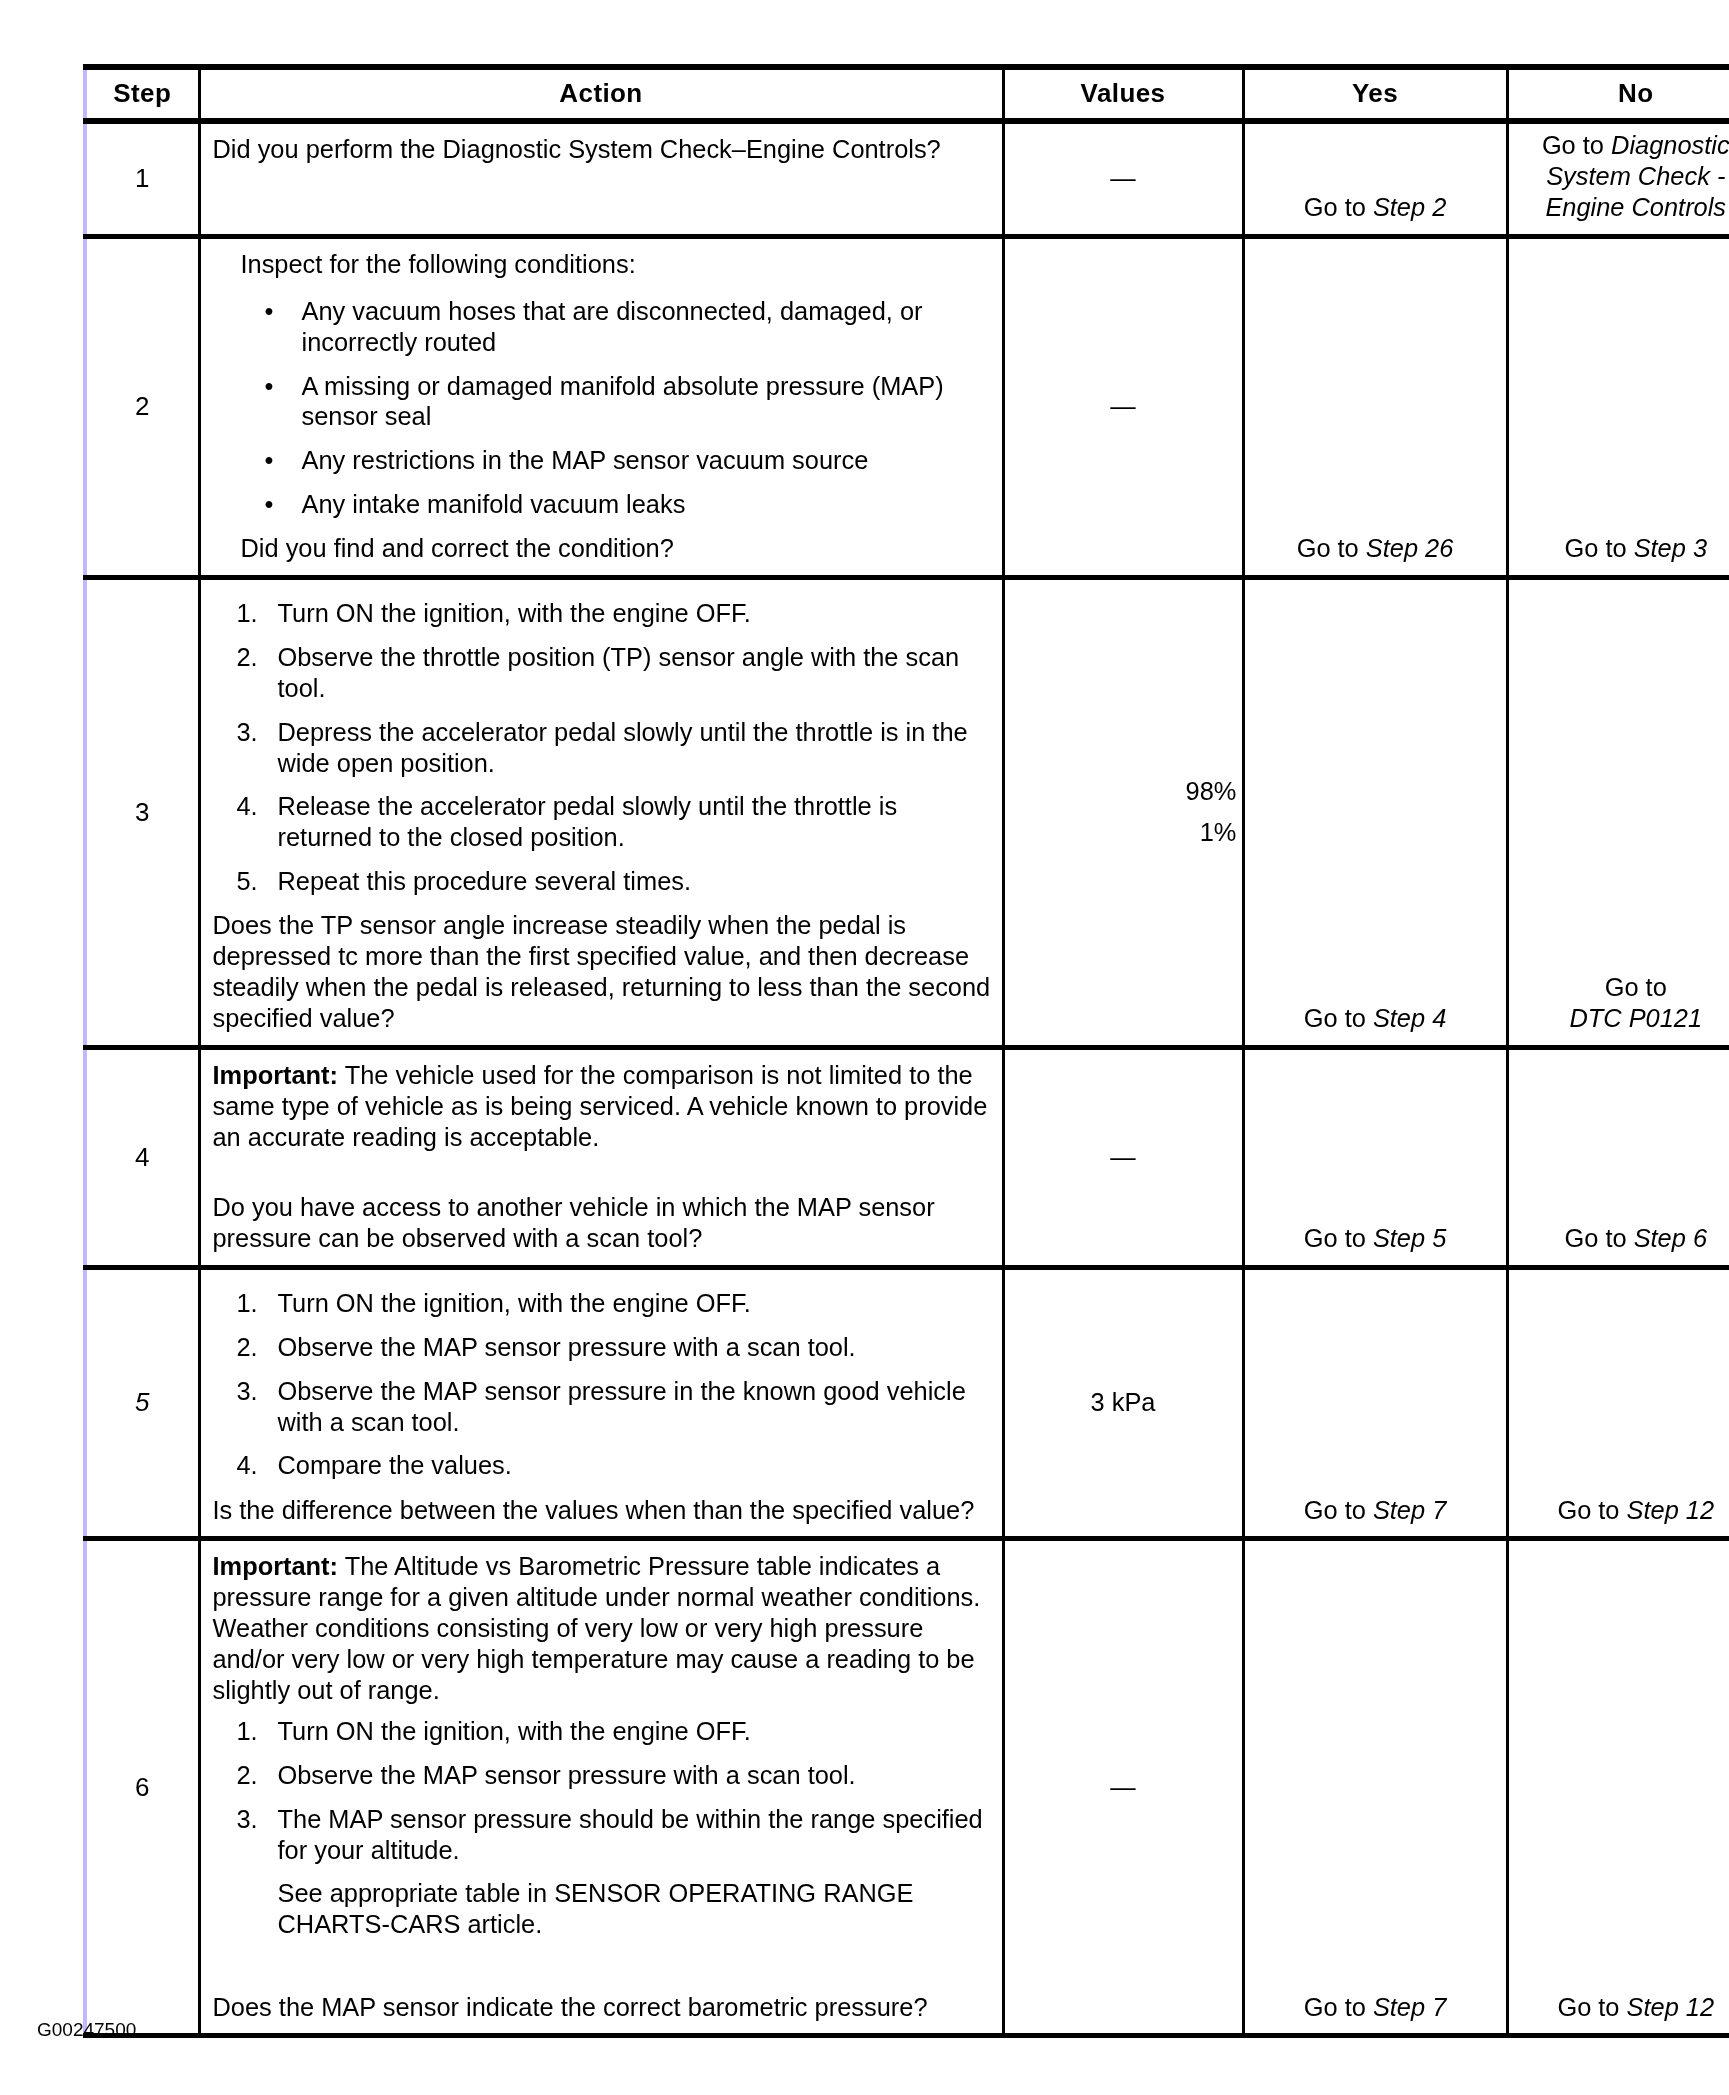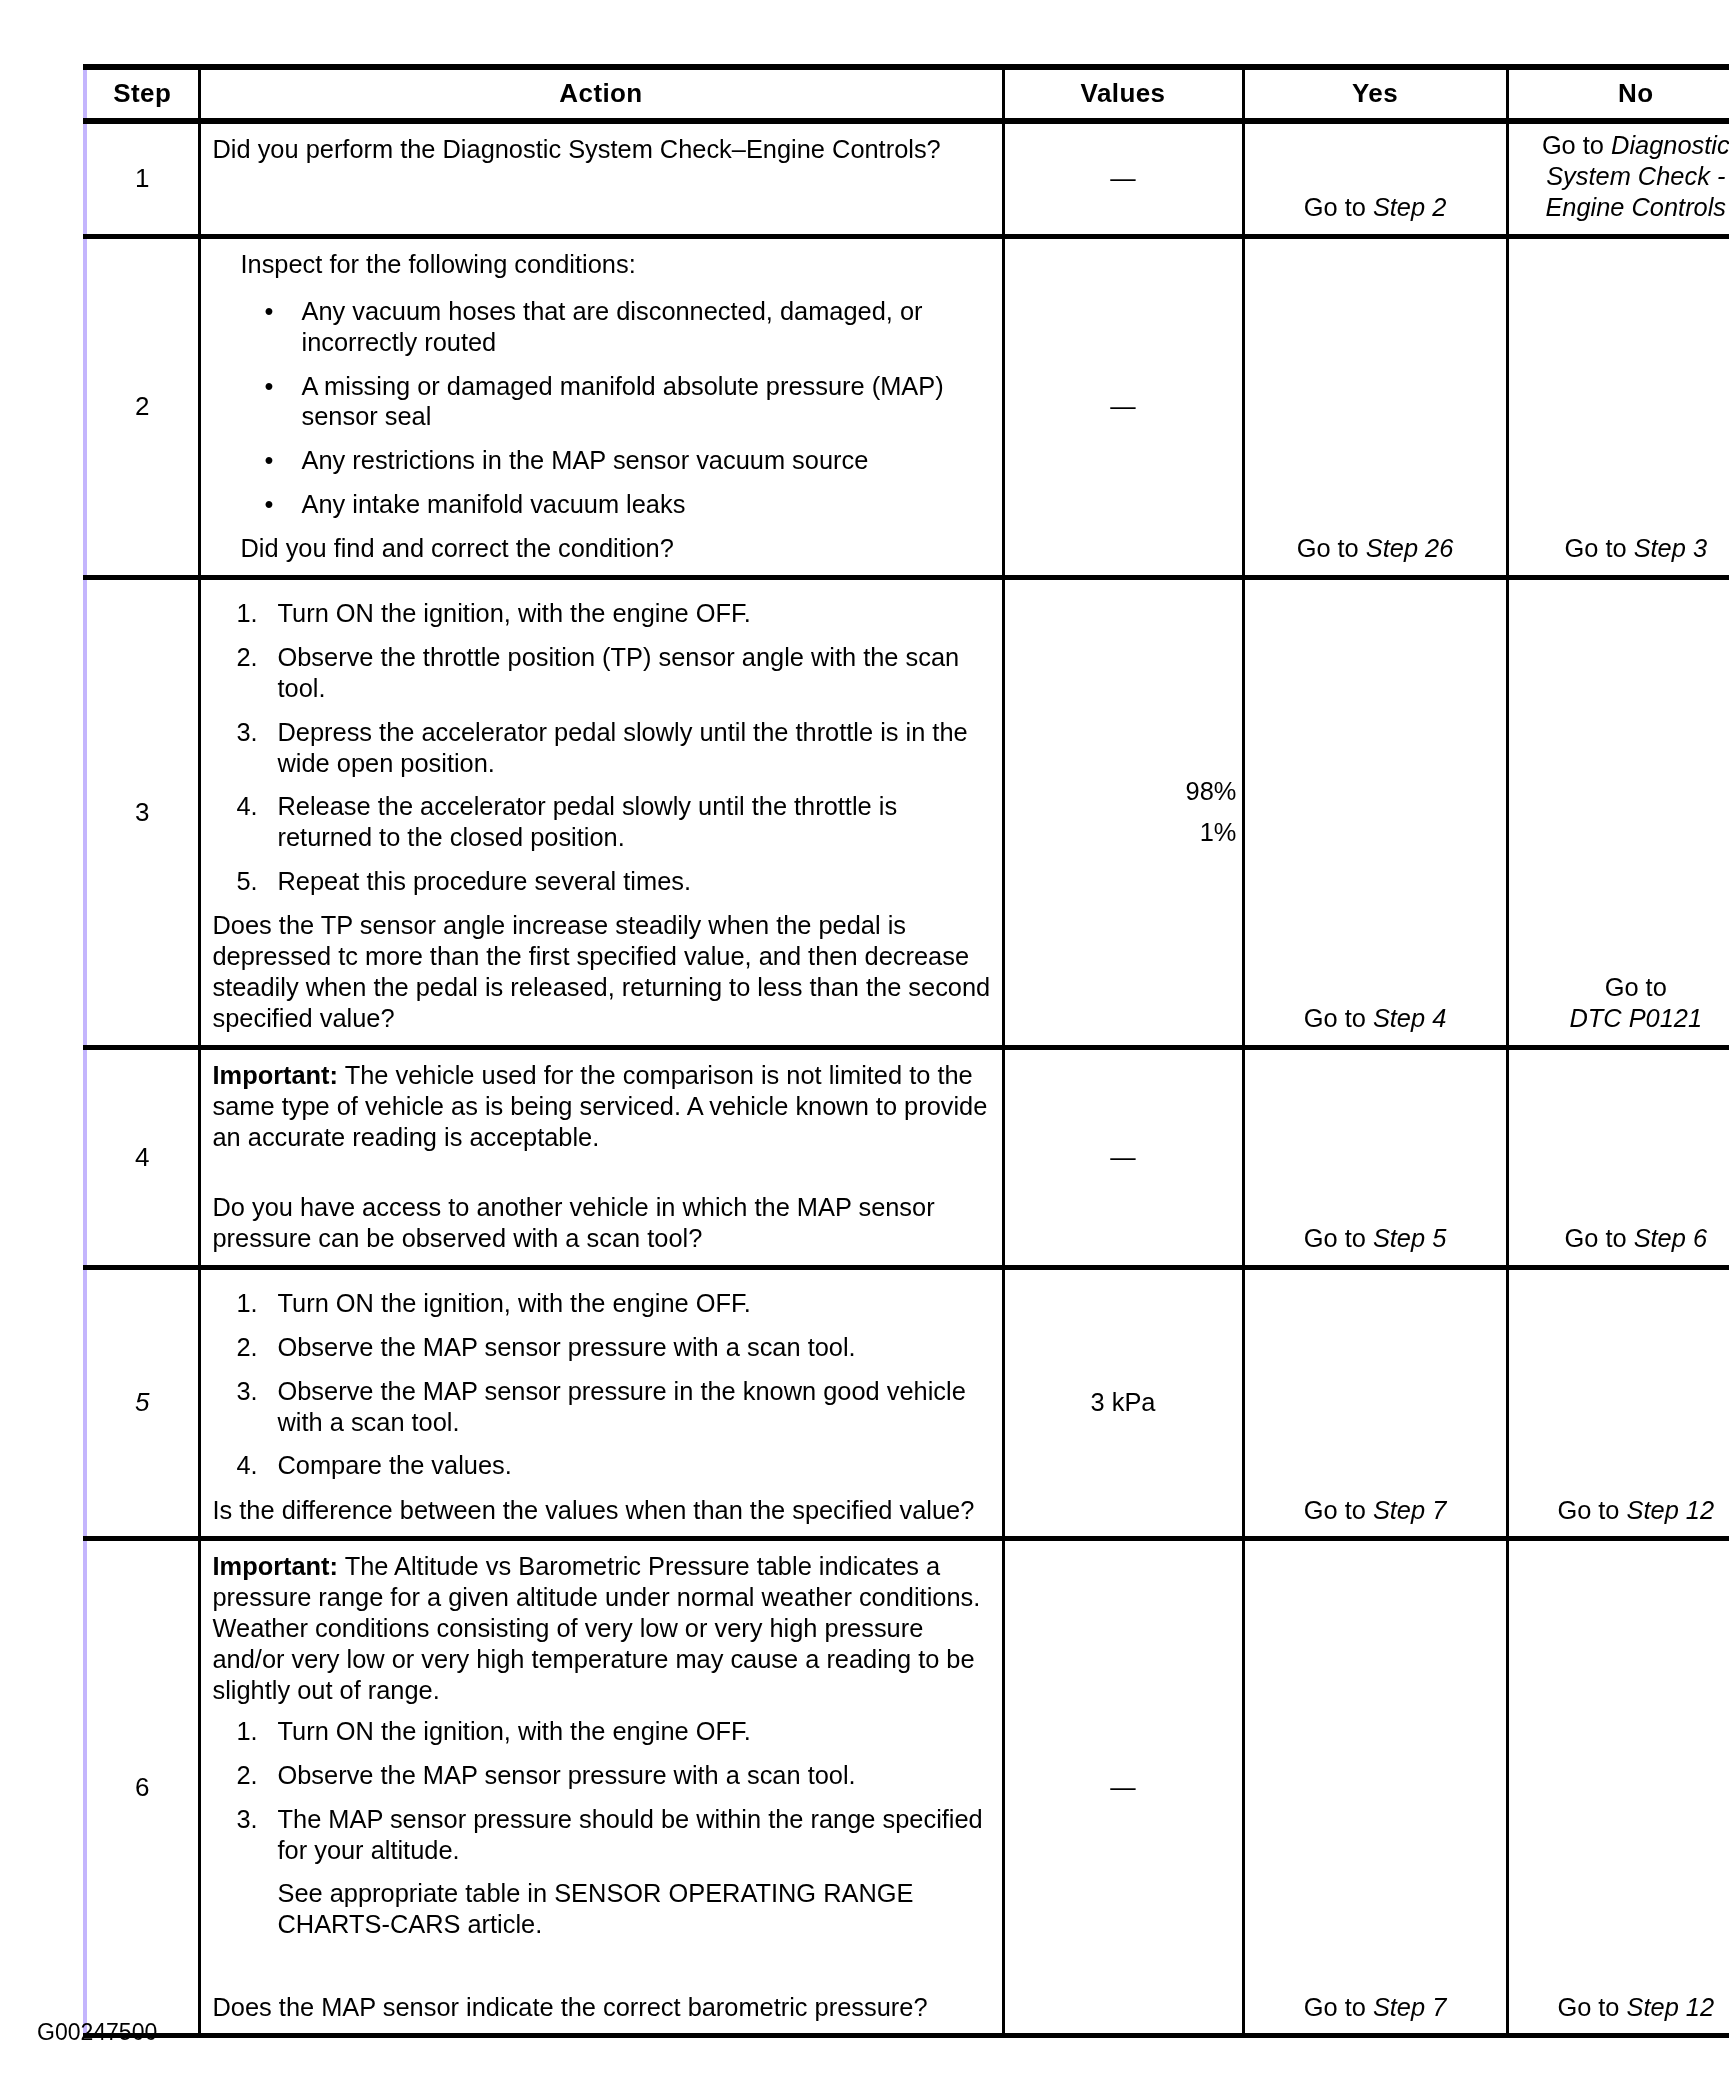--- a/index.html
+++ b/index.html
@@ -118,21 +118,21 @@
     font-size: 25.4px;
     line-height: 1.22;
     padding: 6.8px 6.8px 10.2px 6.8px;
   }
   .it { font-style: italic; }
 
   .figure-label {
     position: absolute;
     left: 37px;
     top: 2019px;
-    font-size: 23px;
+    font-size: 19px;
   }
 </style>
 </head>
 <body>
 
 <table class="diag">
   <colgroup>
     <col style="width:114px">
     <col style="width:804px">
     <col style="width:240px">

